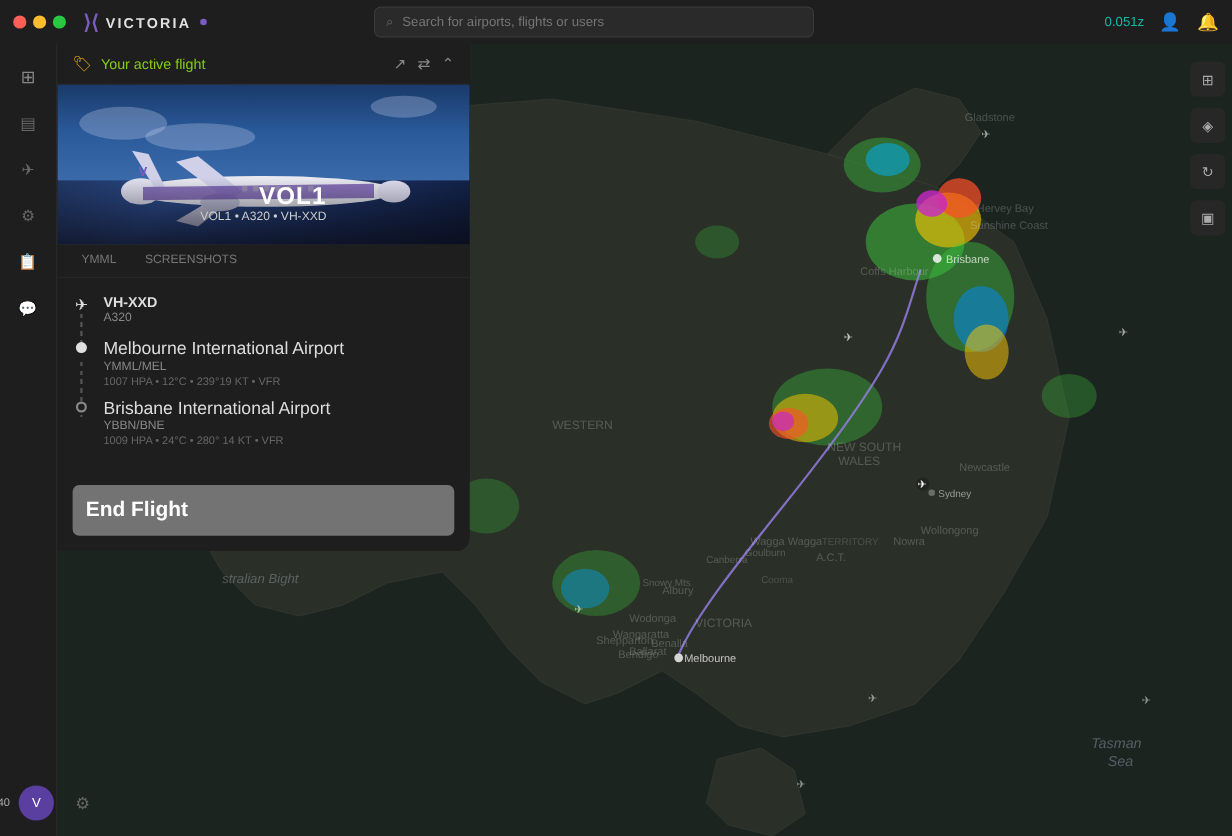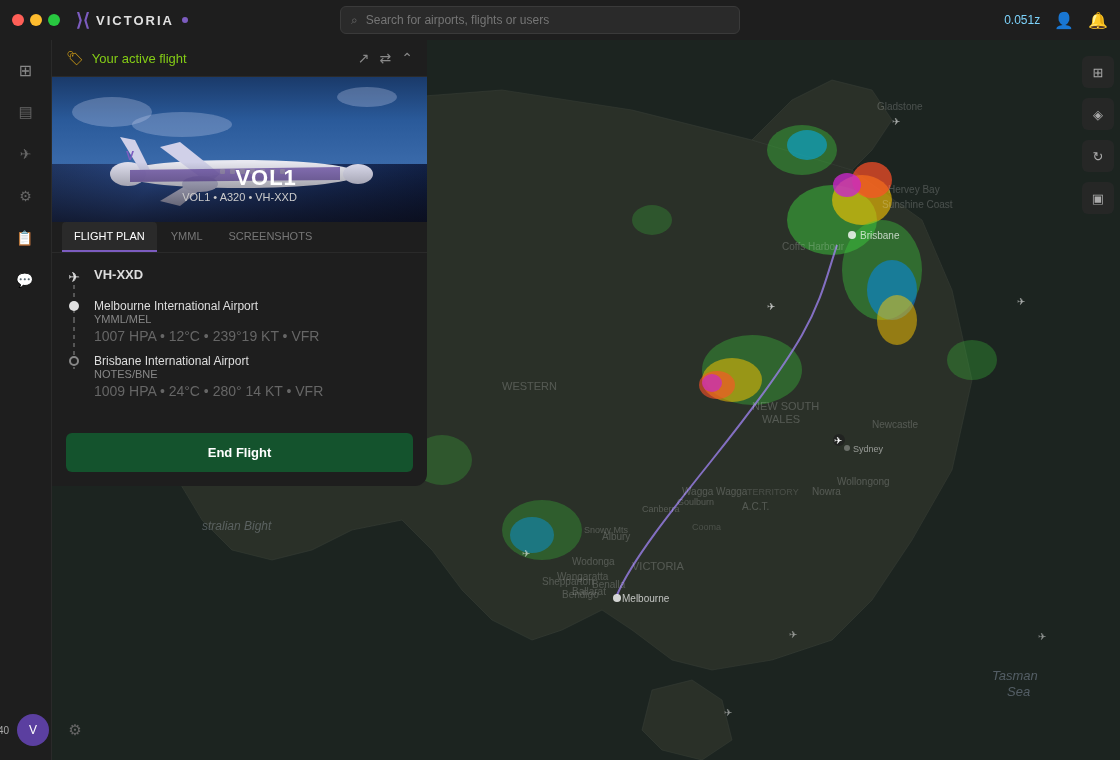--- a/index.html
+++ b/index.html
@@ -86,21 +86,21 @@
       width: 100%;
     }
 
     .header-right {
       display: flex;
       align-items: center;
       gap: 14px;
       margin-left: auto;
     }
     .zulu-time {
-      color: #7dd3fc;
+      color: #14b8a6;
       font-size: 12px;
     }
     .header-icon {
       color: #999;
       font-size: 16px;
     }
 
     
     .sidebar {
       position: absolute;
@@ -377,46 +377,46 @@
       font-size: 13px;
       font-weight: 600;
     }
     .route-aircraft {
       color: #888;
       font-size: 11px;
       margin-top: 1px;
     }
     .route-airport {
       color: #ddd;
-      font-size: 12px;
+      font-size: 16px;
       font-weight: 500;
     }
     .route-icao {
       color: #888;
       font-size: 11px;
     }
     .route-details {
       color: #666;
-      font-size: 14px;
+      font-size: 10px;
       margin-top: 3px;
     }
 
     
     .end-flight-btn {
       margin: 6px 14px 14px;
       width: calc(100% - 28px);
       padding: 12px;
-      background: #14532d;
+      background: #737373;
       border: none;
       border-radius: 6px;
       color: white;
-      font-size: 13px;
+      font-size: 19px;
       font-weight: 600;
       cursor: pointer;
-      text-align: center;
+      text-align: left;
     }
 
     
     ::-webkit-scrollbar { width: 4px; }
     ::-webkit-scrollbar-track { background: transparent; }
     ::-webkit-scrollbar-thumb { background: #444; border-radius: 2px; }
   </style>
 </head>
 <body>
 
@@ -641,40 +641,38 @@
     </svg>
     <div class="aircraft-overlay"></div>
     <div class="flight-id-overlay">
       <div class="flight-id-big">VOL1</div>
       <div class="flight-id-sub">VOL1 • A320 • VH-XXD</div>
     </div>
   </div>
 
   
   <div class="tabs">
-    <div class="tab active">
-      <span>FLIGHT PLAN</span>
-    </div>
     <div class="tab">
       <span>YMML</span>
     </div>
     <div class="tab">
       <span>SCREENSHOTS</span>
     </div>
   </div>
 
   
   <div class="flight-plan-content">
 
     <div class="route-item">
       <div class="route-icon">
         <span class="route-plane-icon">✈</span>
       </div>
       <div class="route-info">
         <div class="route-callsign">VH-XXD</div>
+        <div class="route-aircraft">A320</div>
       </div>
       <div class="route-line"></div>
     </div>
 
     <div class="route-item" style="margin-bottom: 10px; padding-left: 0;">
       <div class="route-icon">
         <div class="route-dot-filled"></div>
       </div>
       <div class="route-info">
         <div class="route-airport">Melbourne International Airport</div>
@@ -683,21 +681,21 @@
       </div>
       <div class="route-line" style="top: 20px; height: 50px;"></div>
     </div>
 
     <div class="route-item">
       <div class="route-icon">
         <div class="route-dot"></div>
       </div>
       <div class="route-info">
         <div class="route-airport">Brisbane International Airport</div>
-        <div class="route-icao">NOTES/BNE</div>
+        <div class="route-icao">YBBN/BNE</div>
         <div class="route-details">1009 HPA • 24°C • 280° 14 KT • VFR</div>
       </div>
     </div>
 
   </div>
 
   
   <button class="end-flight-btn">End Flight</button>
 
 </div>

